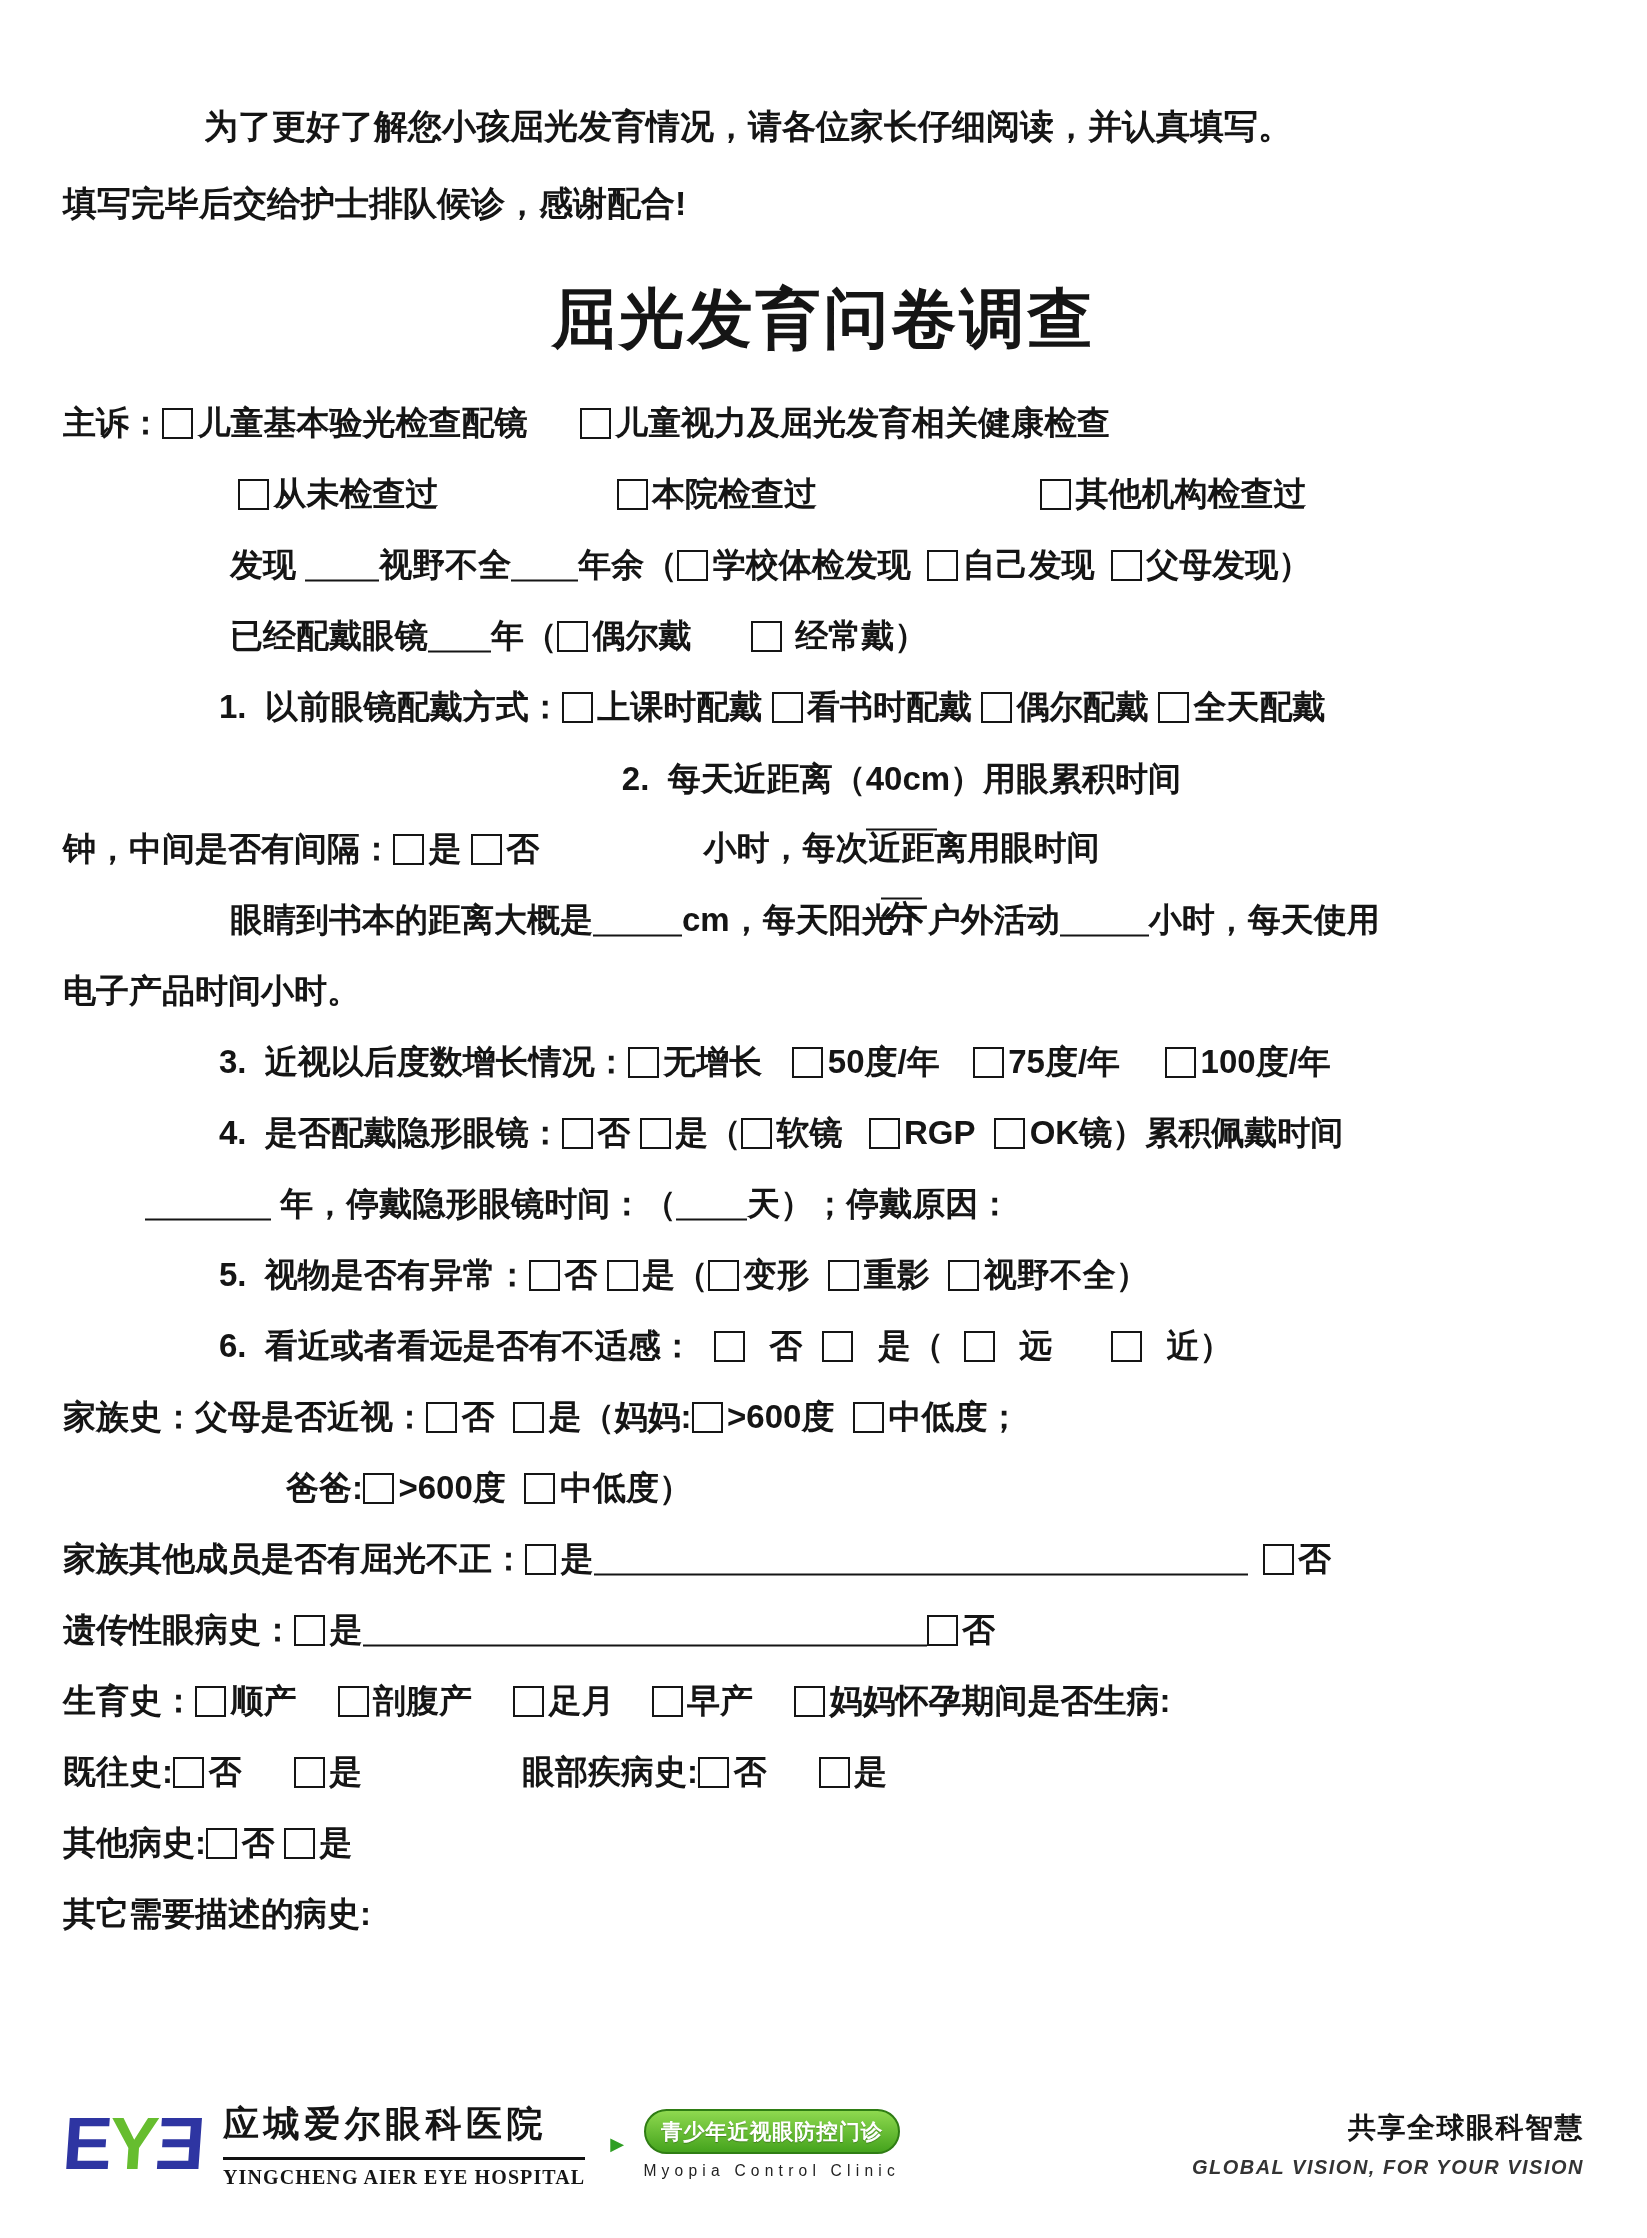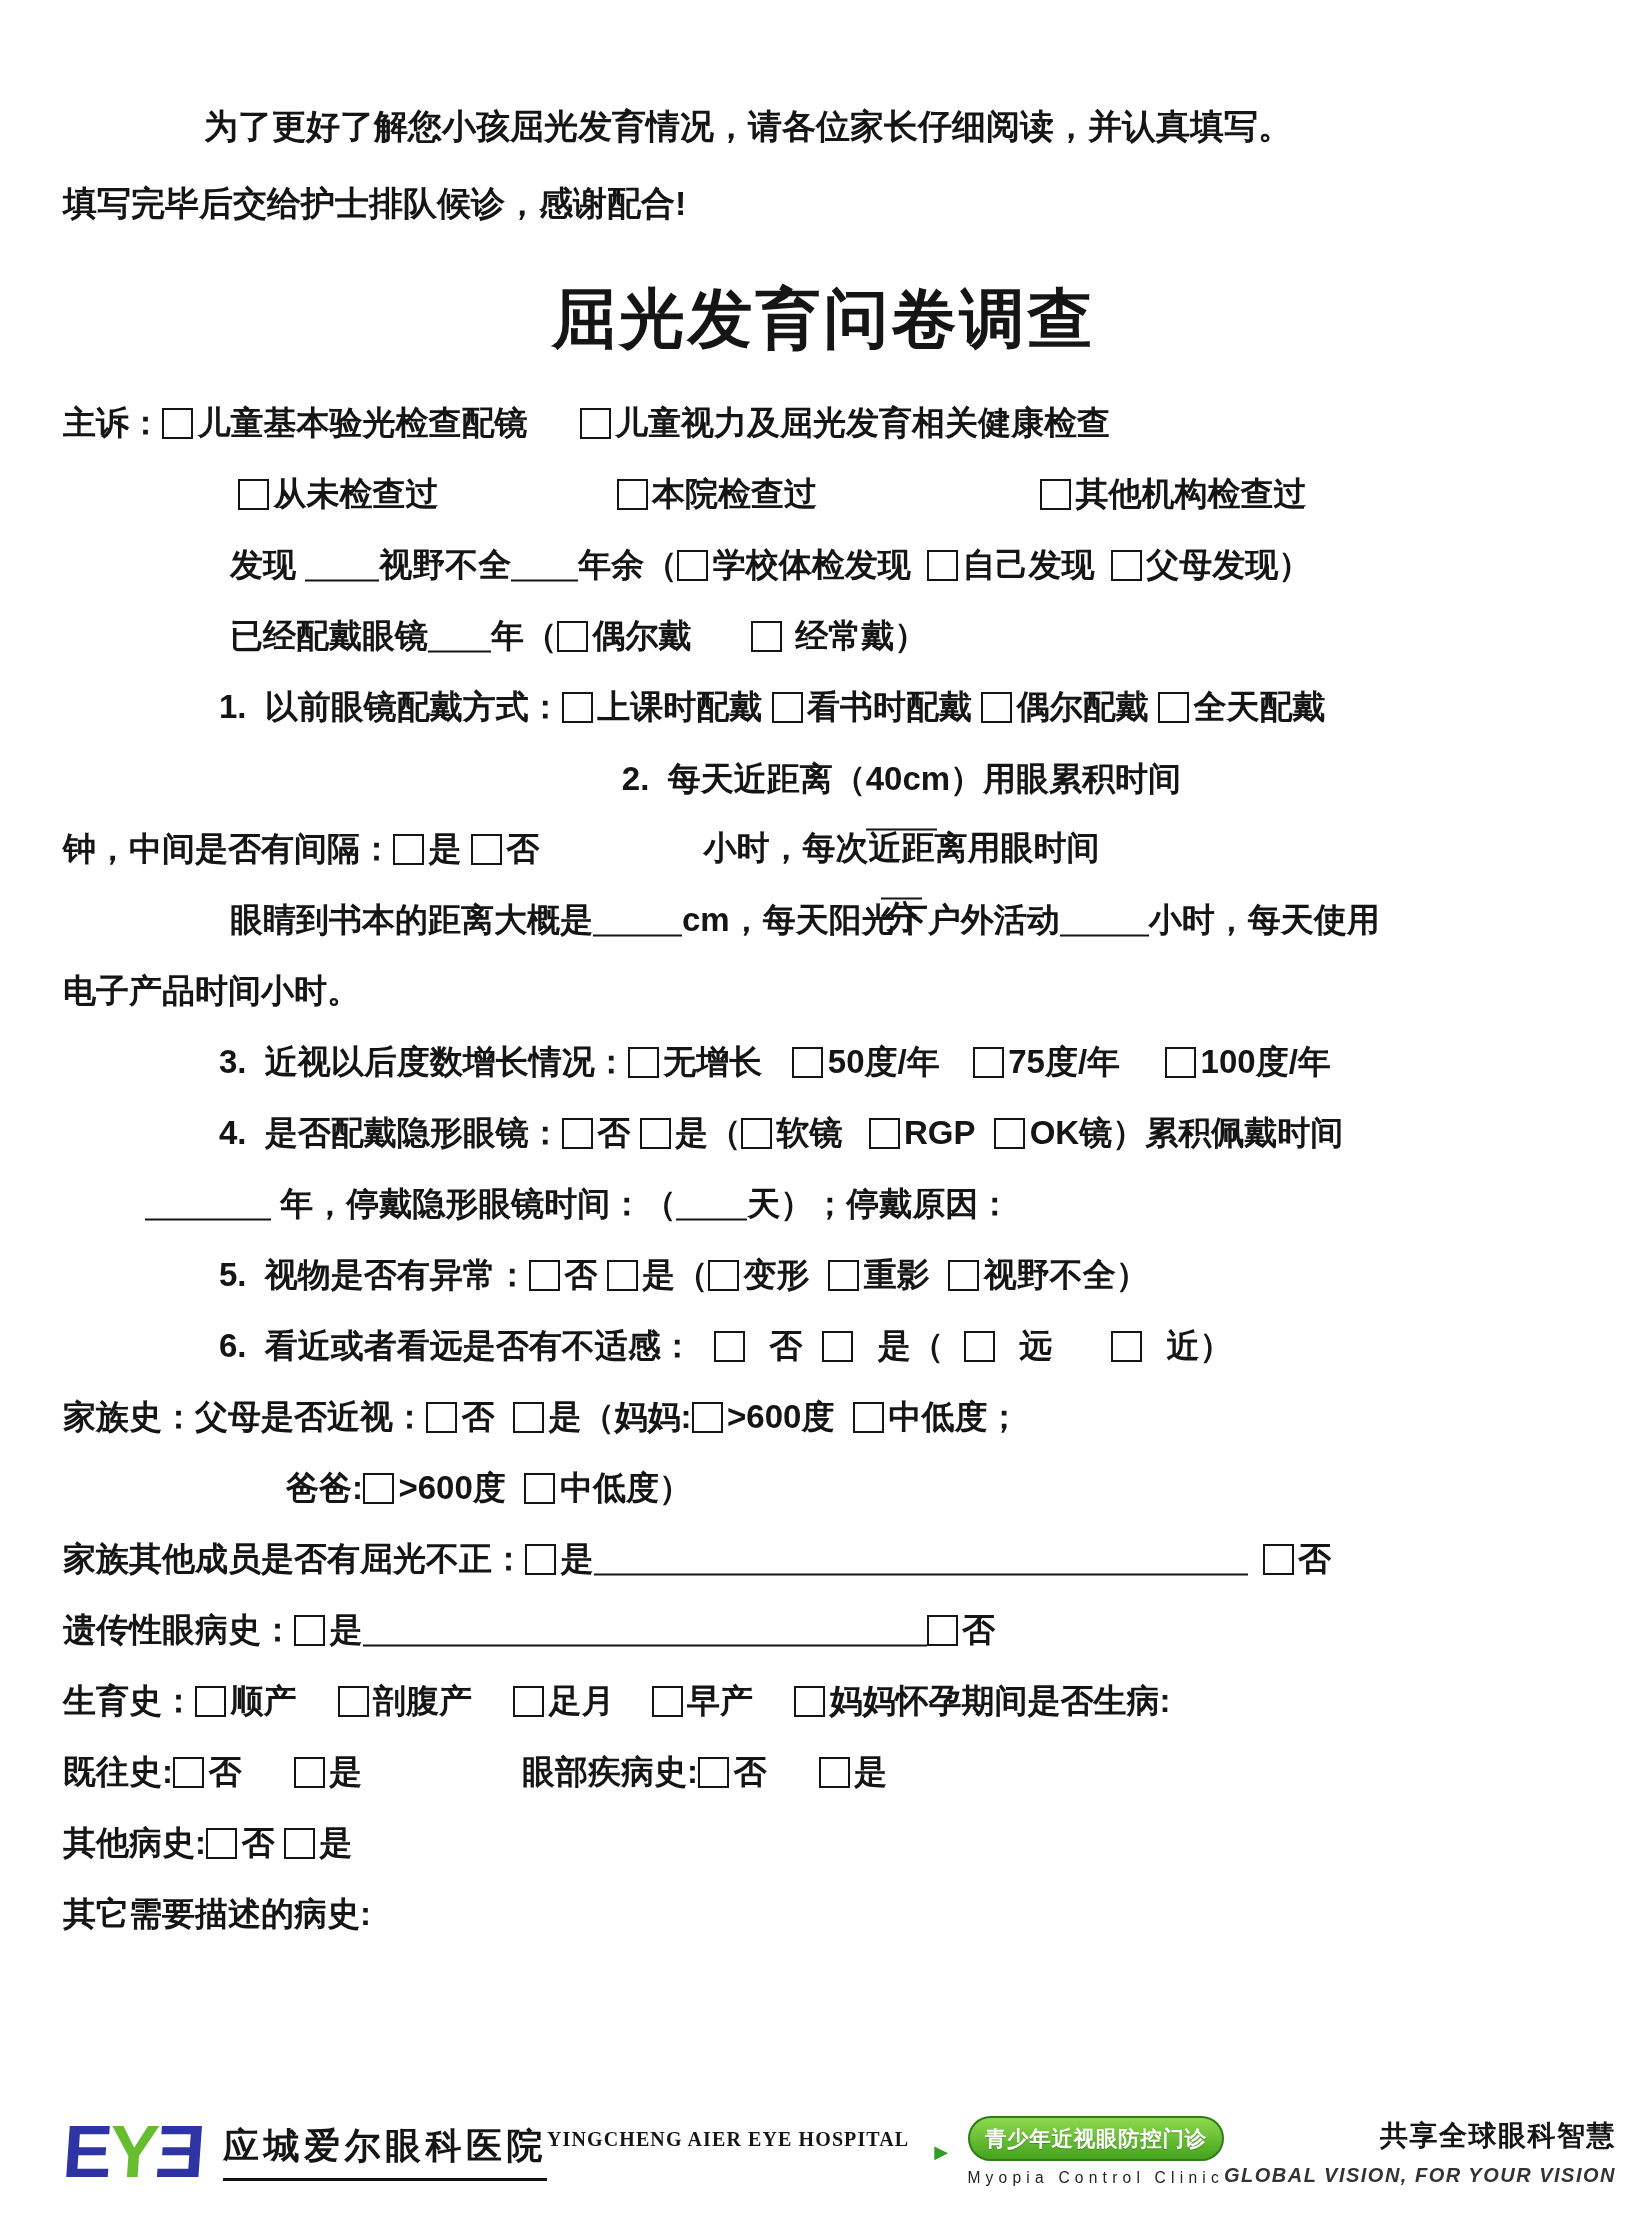--- a/index.html
+++ b/index.html
@@ -48,21 +48,21 @@
     padding-bottom:13.4px;
   }
   .logo{
     font-size:74px;font-weight:800;
     display:flex;align-items:center;
     transform:skewX(-4deg);
     letter-spacing:-3px;
     line-height:1;
     margin-right:21px;
   }
-  .hospital{display:flex;flex-direction:row;margin-right:25px;}
+  .hospital{display:flex;flex-direction:column;margin-right:25px;}
   .hospital-cn{
     font-size:36px;font-weight:800;letter-spacing:4.5px;
     border-bottom:3.7px solid #111;padding-bottom:7.4px;white-space:nowrap;
   }
   .hospital-en{
     font-family:"Liberation Serif","DejaVu Serif",serif;
     font-size:20px;font-weight:700;letter-spacing:1.1px;
     margin-top:6px;white-space:nowrap;
   }
   .tri{font-size:18px;margin:0 19.3px 0 0;line-height:1;}

